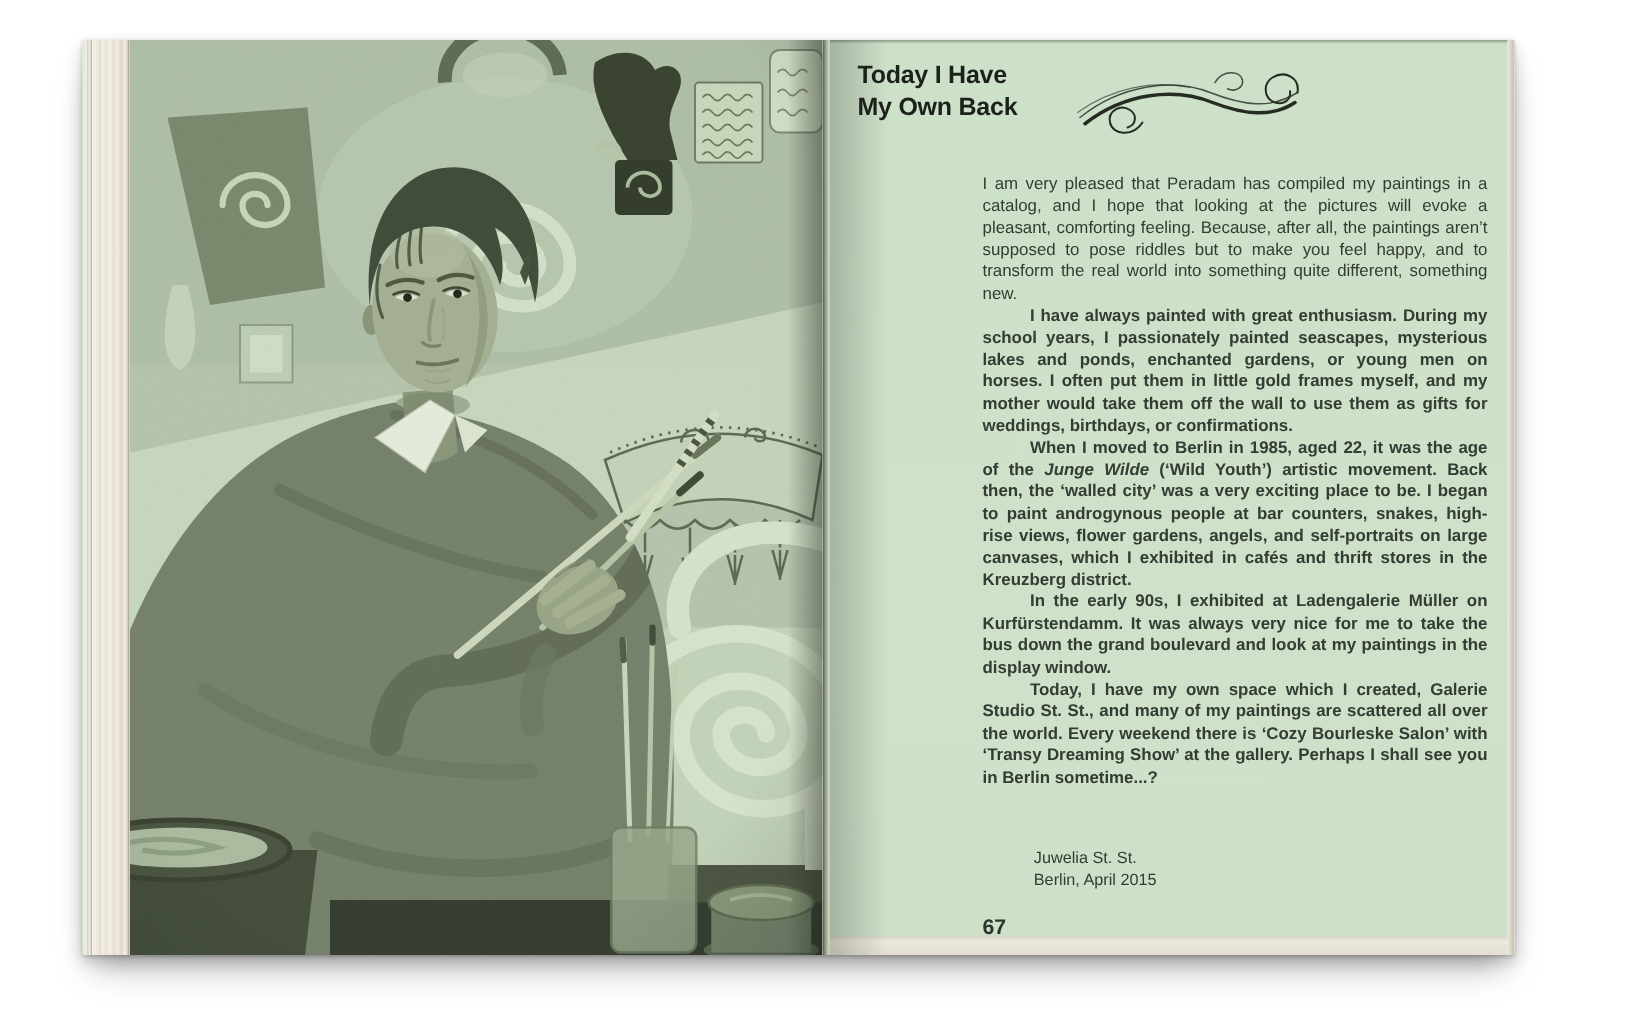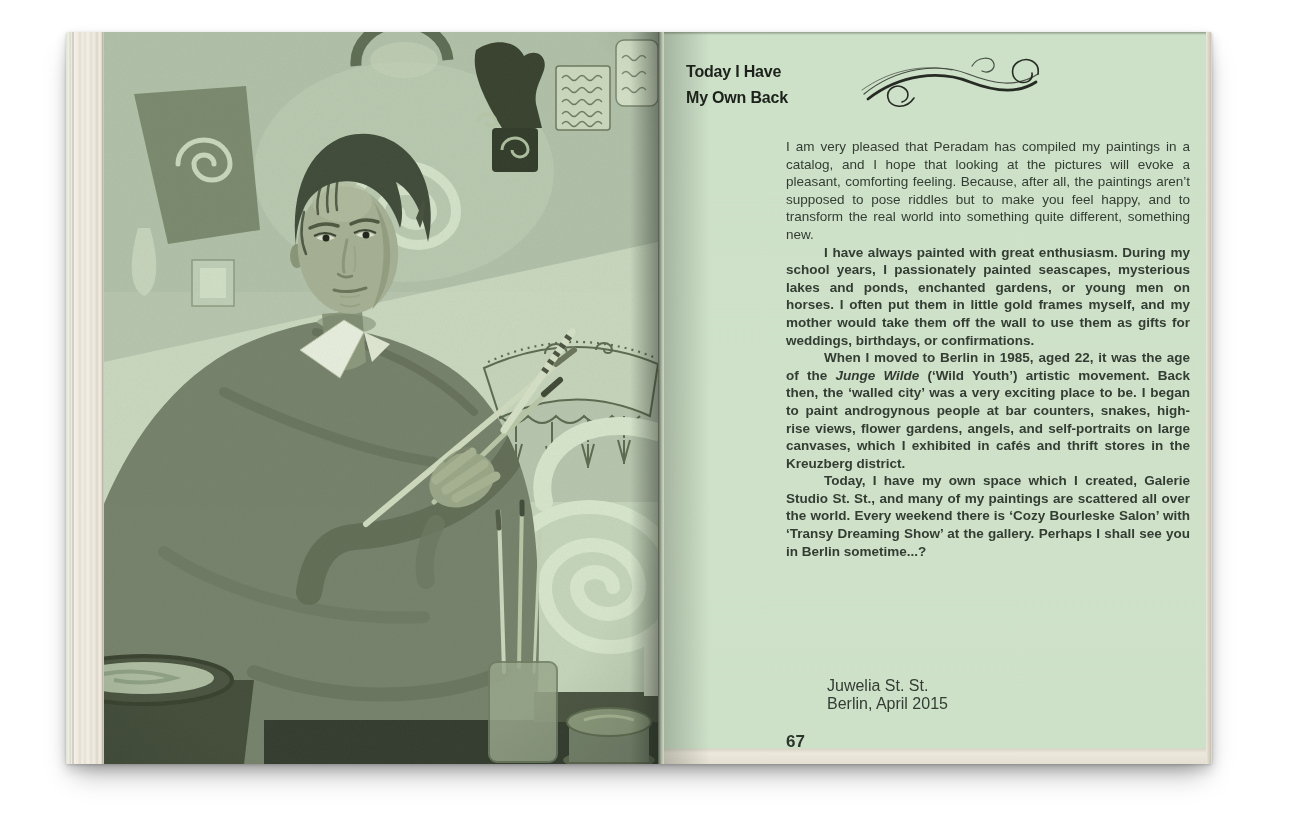--- a/index.html
+++ b/index.html
@@ -34,31 +34,31 @@
                       #d9d5c7 717px, #ece8dc 721px, #e4dfd2 732px); }
   .text-page::before { content:""; position:absolute; inset:0;
     background:linear-gradient(90deg, rgba(58,68,52,.28) 0px, rgba(58,68,52,0) 46px);
     pointer-events:none; }
 
   .edge-right { width:6px; flex:0 0 6px; height:732px;
     background:linear-gradient(90deg,#ece8dc 0,#d9d2c3 3px,#c9c2b2 5px,#efebdf 6px);
     border-radius:0 2px 2px 0; }
 
   
-  .chapter-title { position:absolute; left:22px; top:27px;
-    font-size:16px; line-height:26px; font-weight:bold; letter-spacing:-.2px;
+  .chapter-title { position:absolute; left:22px; top:15px;
+    font-size:20px; line-height:26px; font-weight:bold; letter-spacing:-.2px;
     color:#1c221b; }
   .flourish { position:absolute; left:196px; top:22px; width:184px; height:64px; }
   .body-text { position:absolute; left:122px; top:106px; width:404px;
     font-size:13.5px; line-height:17.6px; color:#333d33; text-align:justify; }
   .body-text p { margin:0; }
   .body-text p + p { text-indent:38px;font-weight:bold; }
   .body-text em { font-style:italic; }
   .signature { position:absolute; left:163px; top:645px;
-    font-size:16px; line-height:17.6px; color:#333d33; }
+    font-size:13px; line-height:17.6px; color:#333d33; }
   .folio { position:absolute; left:122px; top:700px;
     font-size:17px; font-weight:bold; color:#2c352c; }
 </style>
 </head>
 <body>
 
 <div class="stage">
   <div class="book">
 
     <div class="edge-left"></div>
@@ -254,20 +254,21 @@
           <path d="M54,44 C46,56 30,54 28,44 C26,35 36,29 44,34 C50,38 49,46 42,48" stroke-width="1.6"></path>
           <path d="M178,20 C180,8 168,2 158,8 C150,13 151,25 160,28 C167,30 173,26 172,19" stroke-width="1.6"></path>
           <path d="M112,12 C118,2 132,2 134,10 C135,16 128,20 122,17" stroke-width="1.2" opacity=".8"></path>
         </g>
       </svg>
 
       <div class="body-text">
           <p><span>I am very pleased that Peradam has compiled my paintings in a catalog, and I hope that looking at the pictures will evoke a pleasant, comforting feeling. Because, after all, the paintings aren’t supposed to pose riddles but to make you feel happy, and to transform the real world into something quite different, something new.</span></p>
           <p><span>I have always painted with great enthusiasm. During my school years, I passionately painted seascapes, mysterious lakes and ponds, enchanted gardens, or young men on horses. I often put them in little gold frames myself, and my mother would take them off the wall to use them as gifts for weddings, birthdays, or confirmations.</span></p>
           <p><span>When I moved to Berlin in 1985, aged 22, it was the age of the </span><em>Junge Wilde</em><span> (‘Wild Youth’) artistic movement. Back then, the ‘walled city’ was a very exciting place to be. I began to paint androgynous people at bar counters, snakes, high-rise views, flower gardens, angels, and self-portraits on large canvases, which I exhibited in cafés and thrift stores in the Kreuzberg district.</span></p>
+          <p><span>In the early 90s, I exhibited at Ladengalerie Müller on Kurfürstendamm. It was always very nice for me to take the bus down the grand boulevard and look at my paintings in the display window.</span></p>
           <p><span>Today, I have my own space which I created, Galerie Studio St. St., and many of my paintings are scattered all over the world. Every weekend there is ‘Cozy Bourleske Salon’ with ‘Transy Dreaming Show’ at the gallery. Perhaps I shall see you in Berlin sometime...?</span></p>
         </div>
 
       <div class="signature">
         <div>Juwelia St. St.</div>
         <div>Berlin, April 2015</div>
       </div>
 
       <div class="folio">67</div>
     </div>

